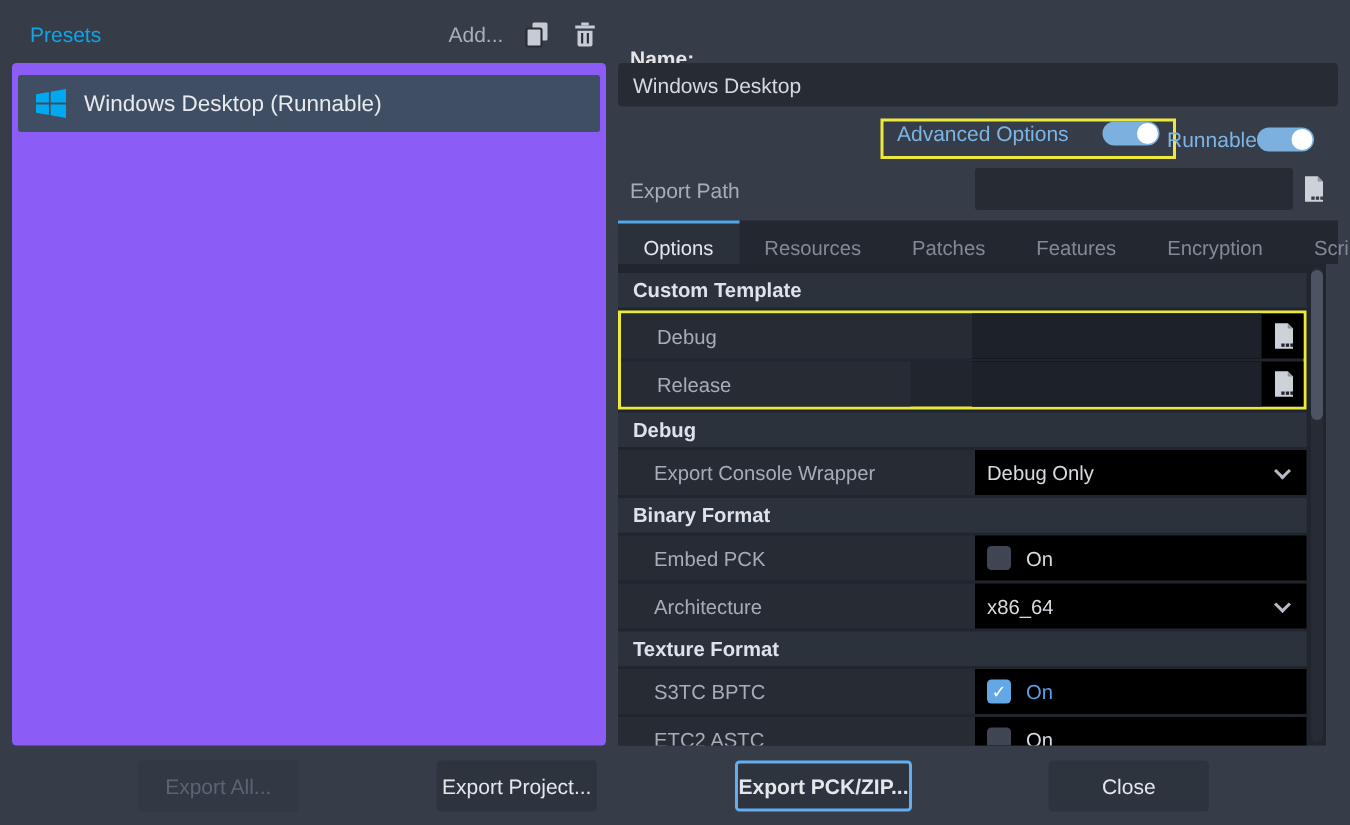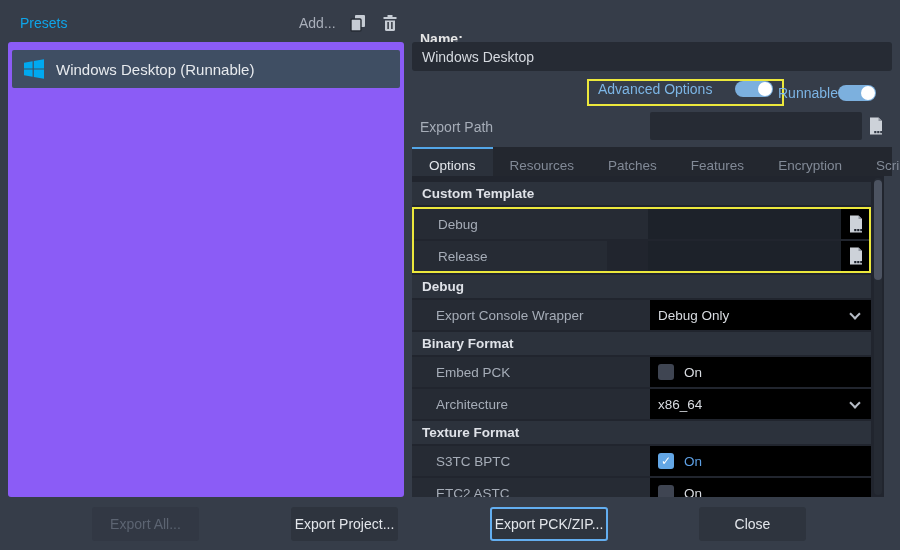--- a/index.html
+++ b/index.html
@@ -68,21 +68,21 @@
   .checkbox.checked { background:#63a7e6; color:#fff; font-size:12px; font-weight:bold; }
   .on-blue { color:#5d9fe3; }
 
   .scrollbar { position:absolute; right:2px; top:2px; width:8px; height:317px; background:#262b34; border-radius:4px; }
   .scroll-thumb { position:absolute; left:0; top:2px; width:8px; height:100px; background:#4c5361; border-radius:4px; cursor:pointer; }
 
   
   .btn { position:absolute; top:507px; height:34px; background:#2e343e; border-radius:3px;
          display:flex; align-items:center; justify-content:center; color:#e3e6eb; font-size:14px; cursor:pointer; }
   .btn.disabled { background:#323844; color:#5c6472; cursor:default; }
-  .btn.focused { border:2px solid #63aef0; }
+  .btn.focused { border:2px solid #63aef0;font-weight:bold; }
   .btn-export-all { left:92px; width:107px; }
   .btn-export-project { left:291px; width:107px; }
   .btn-export-pck { left:490px; width:118px; }
   .btn-close { left:699px; width:107px; }
 
   svg { display:block; }
 </style>
 </head>
 <body>
 

